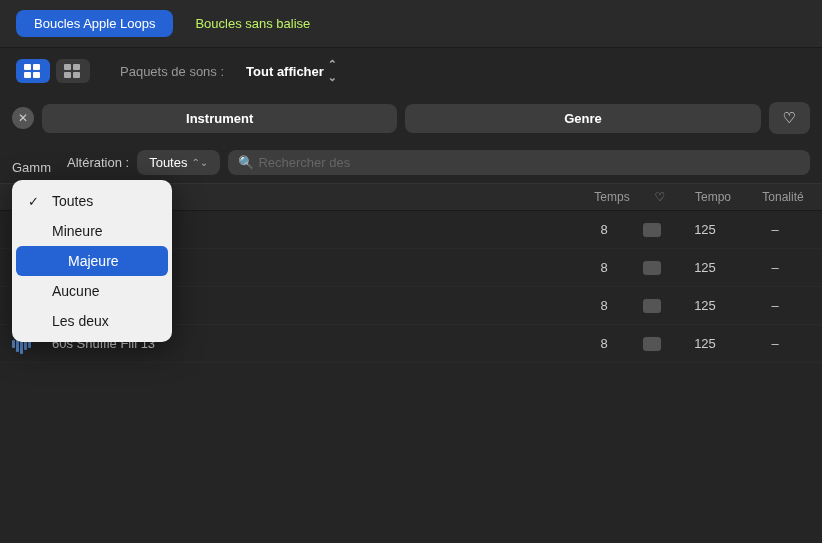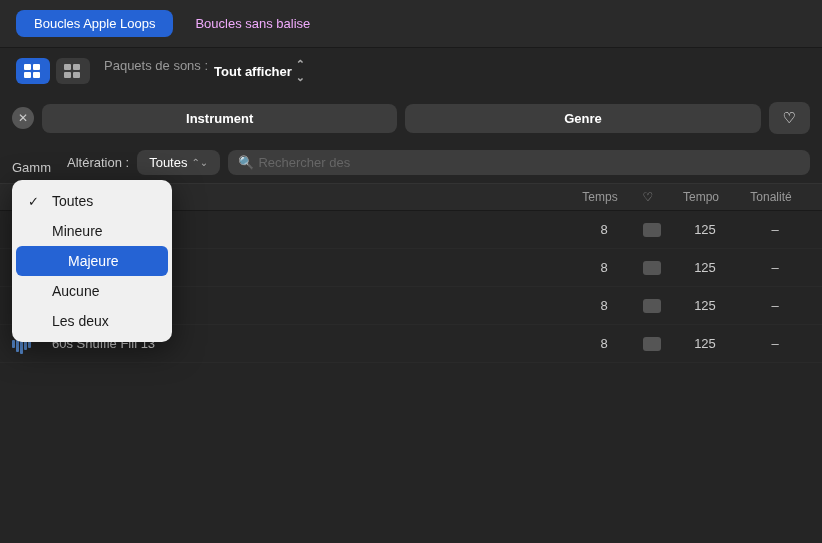--- a/index.html
+++ b/index.html
@@ -39,29 +39,30 @@
       border: none;
     }
 
     .tab-button.active {
       background: #2563d4;
       color: #fff;
     }
 
     .tab-button.inactive {
       background: transparent;
-      color: #f0abfc;
+      color: #bef264;
     }
 
     
     .sound-packs-row {
       display: flex;
+      align-items: center;
       padding: 10px 16px;
       background: #252525;
-      gap: 6px;
+      gap: 22px;
     }
 
     .view-toggle-group {
       display: flex;
       gap: 6px;
     }
 
     .view-btn {
       background: #3a3a3a;
       border: none;
@@ -193,21 +194,21 @@
       gap: 4px;
       flex: 1;
       cursor: text;
     }
 
     
     .table-header {
       display: grid;
       grid-template-columns: 36px 1fr 60px 36px 70px 70px;
       align-items: center;
-      padding: 6px 16px;
+      padding: 6px 4px;
       background: #2a2a2a;
       border-top: 1px solid #333;
       border-bottom: 1px solid #1a1a1a;
     }
 
     .col-header {
       color: #999;
       font-size: 12px;
       text-align: center;
     }

